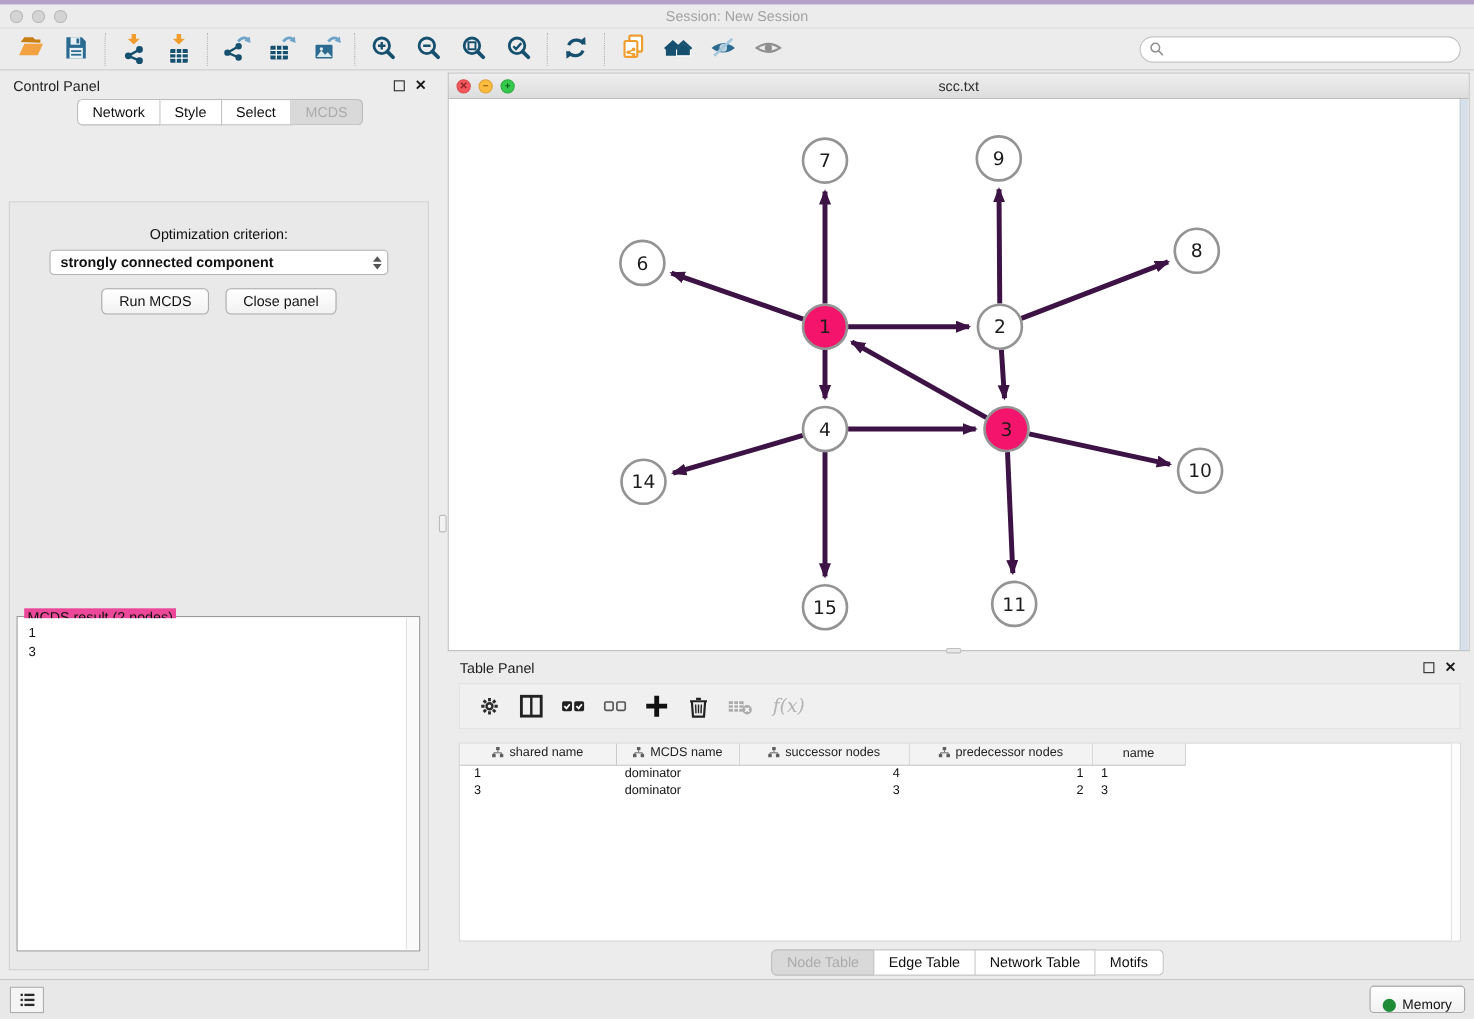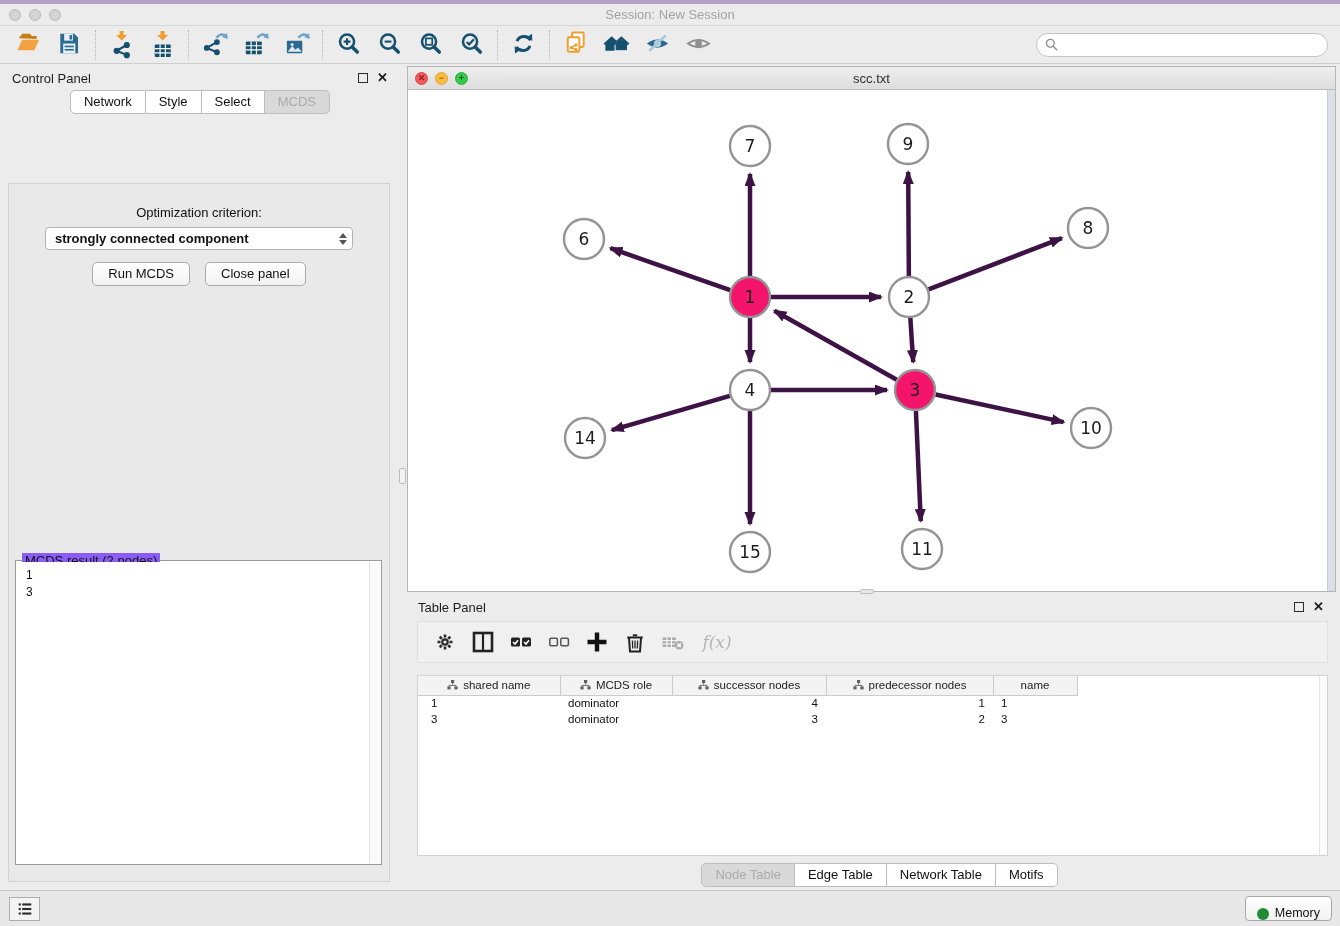--- a/index.html
+++ b/index.html
@@ -43,21 +43,21 @@
   .opt-label { text-align:center; margin-top:21px; font-size:13px; color:#111; }
   .combo { width:308px; height:23px; margin:7px auto 0; background:#fff; border:1px solid #b3b3b3; border-radius:4px; display:flex; align-items:center; padding:0 5px 0 9px; cursor:pointer; }
   .combo-text { flex:1; font-size:13px; color:#111;font-weight:bold; }
   .combo-arrows { display:flex; flex-direction:column; gap:2px; align-items:center; }
   .tri-up { width:0; height:0; border-left:4px solid transparent; border-right:4px solid transparent; border-bottom:5px solid #555; }
   .tri-down { width:0; height:0; border-left:4px solid transparent; border-right:4px solid transparent; border-top:5px solid #555; }
   .cp-buttons { display:flex; justify-content:center; gap:15px; margin-top:12px; }
   .std-btn { font-size:13px; font-family:"Liberation Sans",sans-serif; padding:3px 15px 4px; background:linear-gradient(#ffffff,#f2f2f2); border:1px solid #ababab; border-radius:5px; color:#111; cursor:pointer; }
 
   .result-fs { position:absolute; left:6px; right:7px; top:376px; bottom:16px; border:1px solid #9a9a9a; background:#fff; }
-  .result-legend { position:absolute; top:-8px; left:6px; background:#8b5cf6; padding:0 3px; font-size:13px; color:#111; }
+  .result-legend { position:absolute; top:-8px; left:6px; background:#ec4899; padding:0 3px; font-size:13px; color:#111; }
   .result-area { position:absolute; inset:1px; background:#fff; padding:5px 9px; font-size:12px; line-height:17px; color:#111; }
   .result-scroll { position:absolute; top:1px; bottom:1px; right:1px; width:11px; background:#fafafa; border-left:1px solid #e2e2e2; }
 
   .v-grip { position:absolute; left:399px; top:468px; width:7px; height:16px; background:#f2f2f2; border:1px solid #bcbcbc; border-radius:2px; }
 
   
   .net-window { position:absolute; left:407px; top:66px; width:929px; height:526px; border:1px solid #b5b5b5; background:#fff; }
   .net-titlebar { position:absolute; left:0; top:0; width:100%; height:23px; background:linear-gradient(#efefef,#dddddd); border-bottom:1px solid #bdbdbd; }
   .traffic { position:absolute; left:7px; top:5px; display:flex; gap:7px; }
   .light { width:13px; height:13px; border-radius:50%; font-size:9px; font-weight:bold; display:flex; align-items:center; justify-content:center; line-height:1; }
@@ -476,21 +476,21 @@
                 </span></th>
               <th><span class="th-inner">
                   <svg width="11" height="10" viewBox="0 0 11 10">
                     <g fill="#5f5f5f">
                       <rect x="4" y="0" width="3.2" height="3"></rect>
                       <rect x="0.4" y="6.4" width="3.2" height="3"></rect>
                       <rect x="7.4" y="6.4" width="3.2" height="3"></rect>
                     </g>
                     <path d="M5.6 3 v1.6 M2 6.4 v-1 h7 v1" stroke="#5f5f5f" stroke-width="0.9" fill="none"></path>
                   </svg>
-                  <span>MCDS role</span>
+                  <span>MCDS name</span>
                 </span></th>
               <th><span class="th-inner">
                   <svg width="11" height="10" viewBox="0 0 11 10">
                     <g fill="#5f5f5f">
                       <rect x="4" y="0" width="3.2" height="3"></rect>
                       <rect x="0.4" y="6.4" width="3.2" height="3"></rect>
                       <rect x="7.4" y="6.4" width="3.2" height="3"></rect>
                     </g>
                     <path d="M5.6 3 v1.6 M2 6.4 v-1 h7 v1" stroke="#5f5f5f" stroke-width="0.9" fill="none"></path>
                   </svg>

